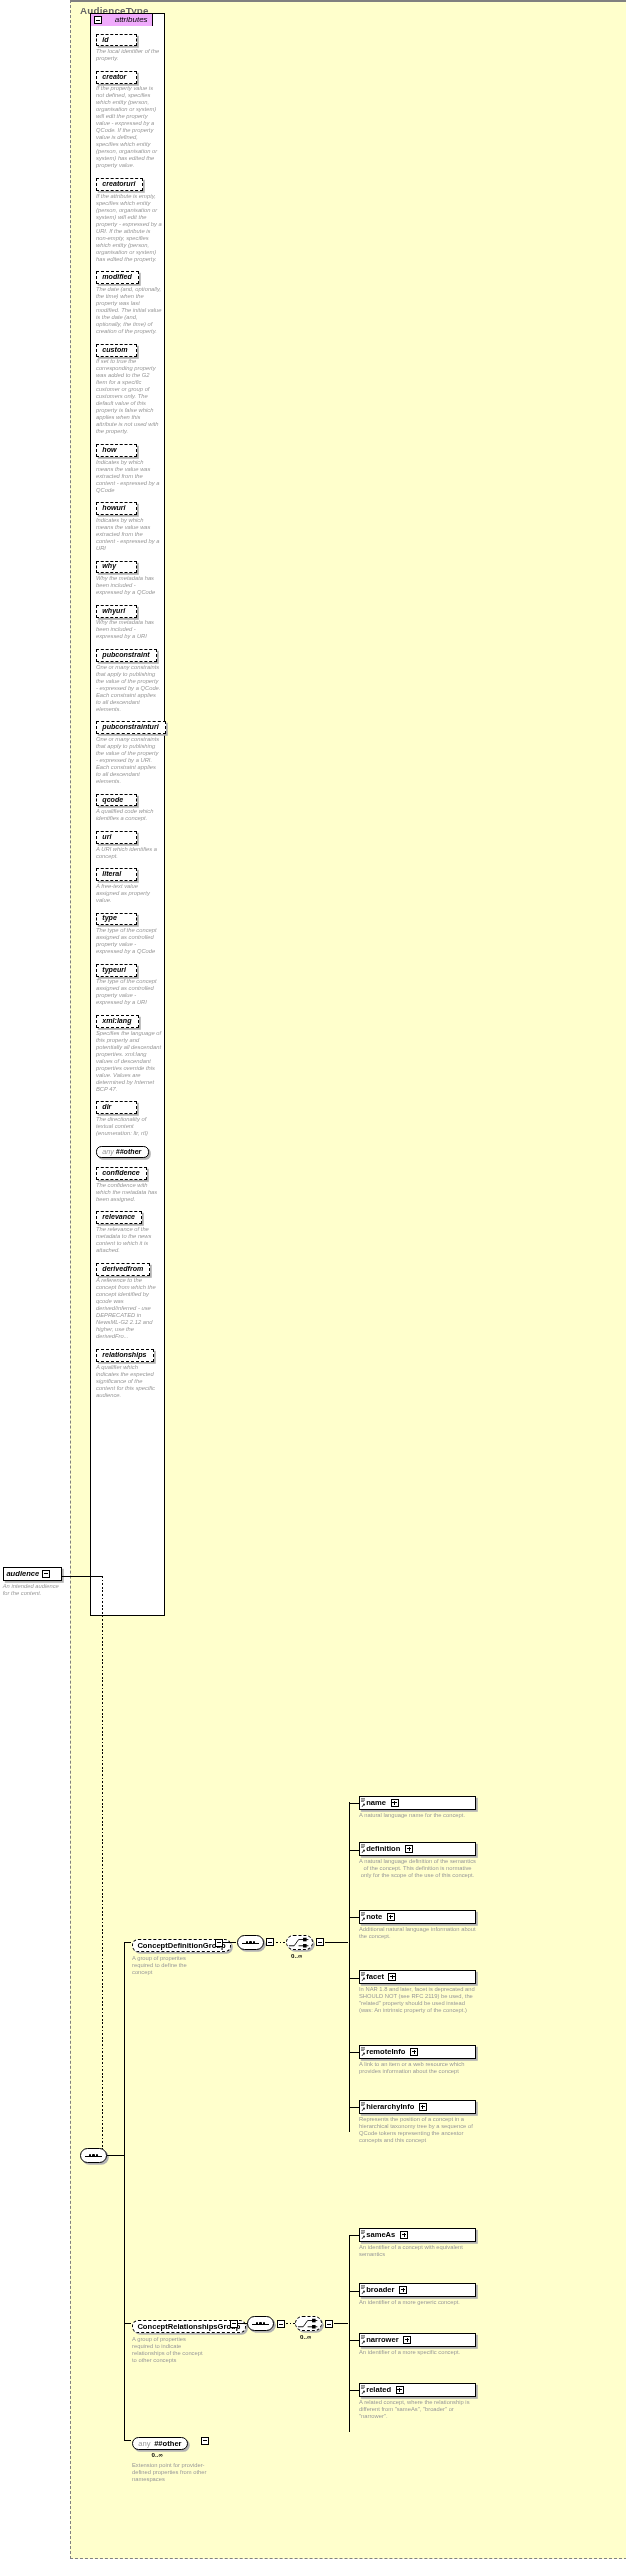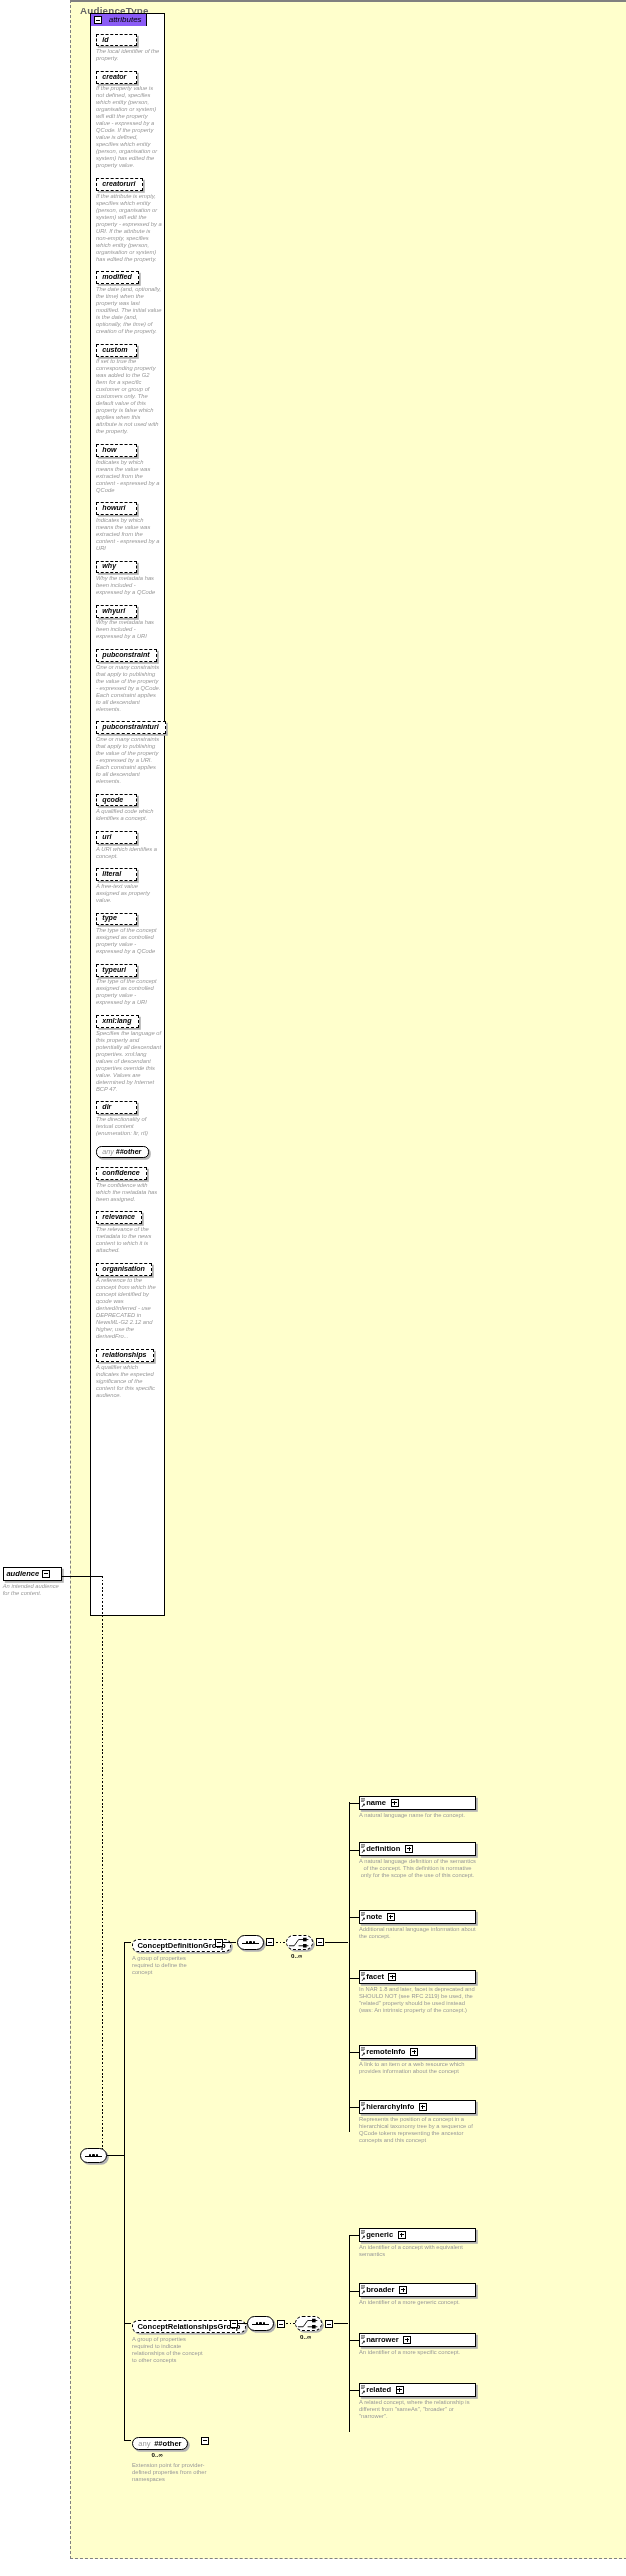--- a/index.html
+++ b/index.html
@@ -53,26 +53,26 @@
     height: 1603px;
     background: #ffffff;
     border: 0.9px solid #000000;
   }
   .attr-header {
     position: absolute;
     left: 90px;
     top: 13.3px;
     height: 12.4px;
     padding: 0 4.4px 0 2.7px;
-    background: #8b5cf6;
+    background: #f0abfc;
     border: 0.9px solid #000000;
     border-bottom: none;
     display: flex;
     align-items: center;
-    gap: 7px;
+    gap: 13px;
     z-index: 4;
   }
   .attr-header .lbl {
     font-style: italic;
     font-size: 8px;
     color: #000;
     line-height: 1;
   }
   .plusminus {
     display: inline-block;
@@ -321,21 +321,21 @@
       <div class="attr-item"><div class="attr-chip">qcode</div><div class="attr-desc">A qualified code which identifies a concept.</div></div>
       <div class="attr-item"><div class="attr-chip">uri</div><div class="attr-desc">A URI which identifies a concept.</div></div>
       <div class="attr-item"><div class="attr-chip">literal</div><div class="attr-desc">A free-text value assigned as property value.</div></div>
       <div class="attr-item"><div class="attr-chip">type</div><div class="attr-desc">The type of the concept assigned as controlled property value - expressed by a QCode</div></div>
       <div class="attr-item"><div class="attr-chip">typeuri</div><div class="attr-desc">The type of the concept assigned as controlled property value - expressed by a URI</div></div>
       <div class="attr-item"><div class="attr-chip">xml:lang</div><div class="attr-desc">Specifies the language of this property and potentially all descendant properties. xml:lang values of descendant properties override this value. Values are determined by Internet BCP 47.</div></div>
       <div class="attr-item"><div class="attr-chip">dir</div><div class="attr-desc">The directionality of textual content (enumeration: ltr, rtl)</div></div>
       <div class="attr-item"><div class="attr-chip any-chip"><span class="anyword">any</span> <b>##other</b></div></div>
       <div class="attr-item"><div class="attr-chip">confidence</div><div class="attr-desc">The confidence with which the metadata has been assigned.</div></div>
       <div class="attr-item"><div class="attr-chip">relevance</div><div class="attr-desc">The relevance of the metadata to the news content to which it is attached.</div></div>
-      <div class="attr-item"><div class="attr-chip">organisation</div><div class="attr-desc">A reference to the concept from which the concept identified by qcode was derived/inferred - use DEPRECATED in NewsML-G2 2.12 and higher, use the derivedFro...</div></div>
+      <div class="attr-item"><div class="attr-chip">derivedfrom</div><div class="attr-desc">A reference to the concept from which the concept identified by qcode was derived/inferred - use DEPRECATED in NewsML-G2 2.12 and higher, use the derivedFro...</div></div>
       <div class="attr-item"><div class="attr-chip">relationships</div><div class="attr-desc">A qualifier which indicates the expected significance of the content for this specific audience.</div></div>
     </div>
 
   <div class="elem-root">
     <div class="elem-box">
       <span class="nm">audience</span>
       <span class="plusminus"></span>
     </div>
     <div class="elem-desc">An intended audience for the content.</div>
   </div>
@@ -515,21 +515,21 @@
         </div>
         <div class="elem-desc">Represents the position of a concept in a hierarchical taxonomy tree by a sequence of QCode tokens representing the ancestor concepts and this concept</div>
       </div>
       <div class="line-h" style="left: 349px; top: 2235px; width: 10.7px;"></div>
       <div class="relem" style="left: 359px; top: 2228px;">
         <div class="elem-box">
           <svg class="corner-ico" viewBox="0 0 6 6">
             <path d="M0 1h6M0 3h6M0 5h4" stroke="#000" stroke-width="0.8"></path>
           </svg>
           <span class="seq-ico">↗</span>
-          <span class="nm">generic</span>
+          <span class="nm">sameAs</span>
           <span class="expand-sq"></span>
         </div>
         <div class="elem-desc">An identifier of a concept with equivalent semantics</div>
       </div>
       <div class="line-h" style="left: 349px; top: 2291px; width: 10.7px;"></div>
       <div class="relem" style="left: 359px; top: 2283px;">
         <div class="elem-box">
           <svg class="corner-ico" viewBox="0 0 6 6">
             <path d="M0 1h6M0 3h6M0 5h4" stroke="#000" stroke-width="0.8"></path>
           </svg>

